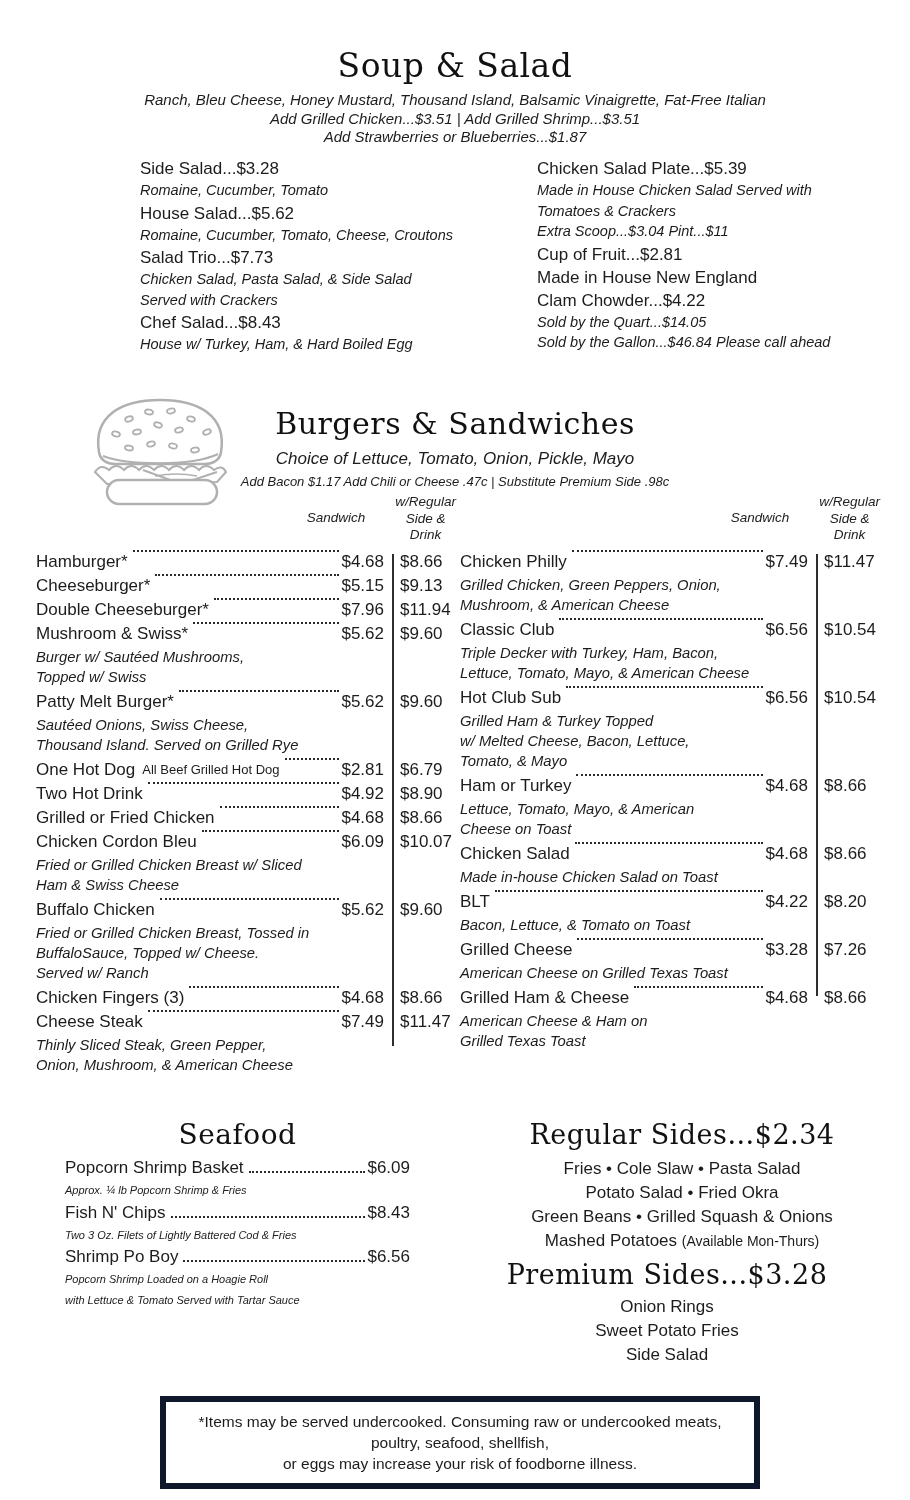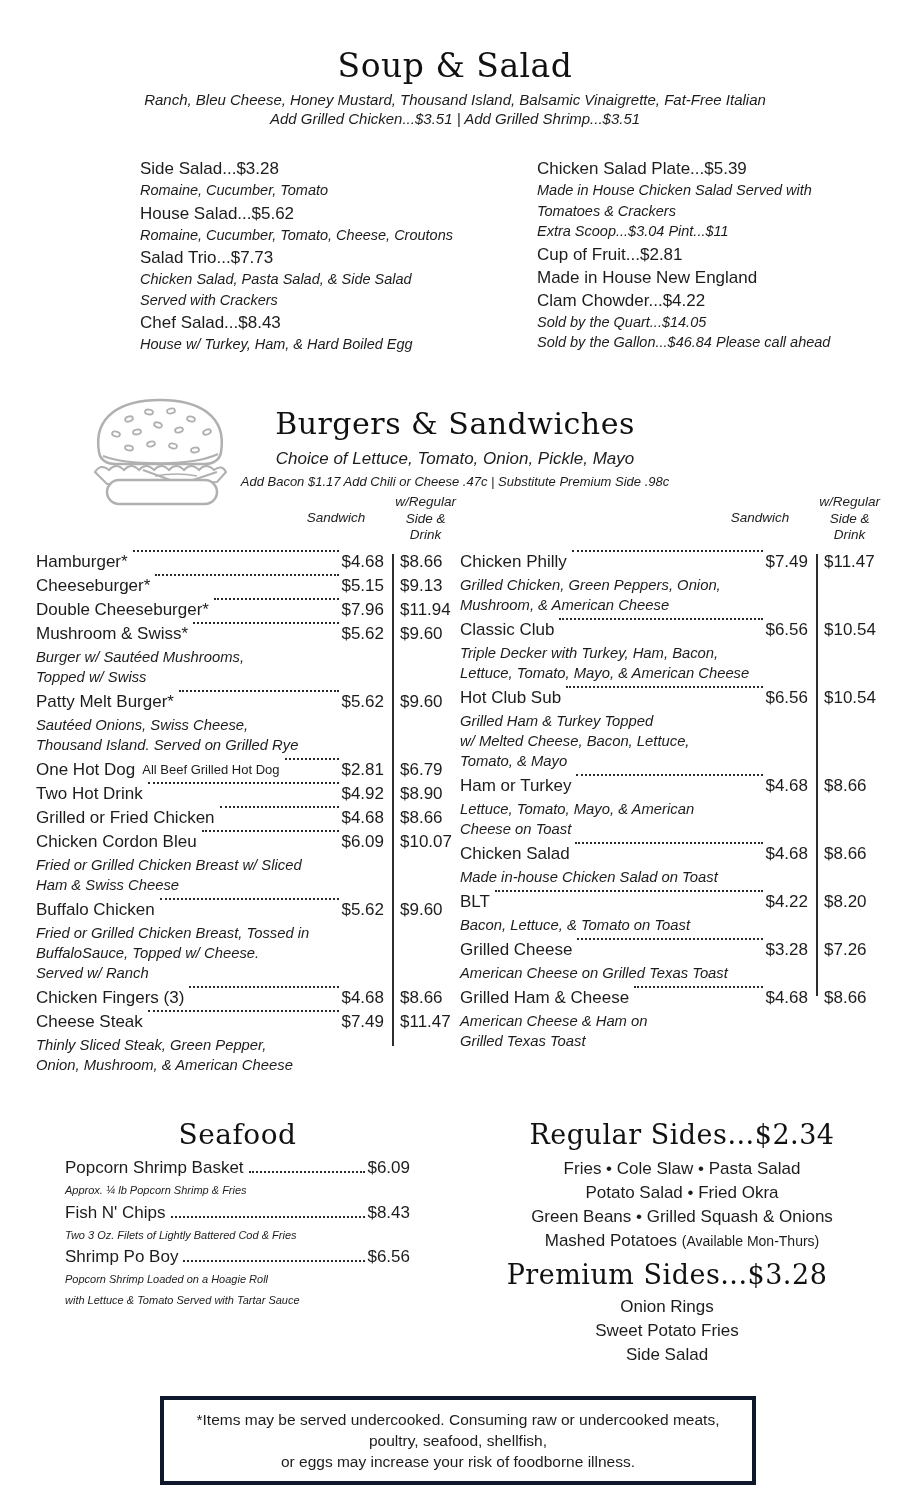--- a/index.html
+++ b/index.html
@@ -60,32 +60,33 @@
 
   
   #regular-sides{position:absolute;top:1118px;left:497px;width:370px;text-align:center;}
   #regular-title{font-size:27px;line-height:34px;margin-bottom:5px;}
   .side-line{font-size:17px;line-height:24px;}
   .side-note{font-size:14px;}
   #premium-sides{position:absolute;top:1258px;left:497px;width:340px;text-align:center;}
   #premium-title{font-size:27px;line-height:34px;margin-bottom:3px;}
 
   
-  #footer{position:absolute;top:1396px;left:160px;width:572px;border:4px solid #0f172a;
+  #footer{position:absolute;top:1396px;left:160px;width:572px;border:6px solid #0f172a;
           padding:9px 8px;text-align:center;font-size:15.5px;line-height:21px;white-space:pre-line;}
 </style>
 </head>
 <body>
 
 <div class="page">
 
   <div id="soup-header">
     <div id="soup-title" class="serif-head">Soup &amp; Salad</div>
     <div class="soup-sub first">Ranch, Bleu Cheese, Honey Mustard, Thousand Island, Balsamic Vinaigrette, Fat-Free Italian</div>
     <div class="soup-sub">Add Grilled Chicken...$3.51  |   Add Grilled Shrimp...$3.51</div>
+    <div class="soup-sub">Add Strawberries or Blueberries...$1.87</div>
   </div>
 
   <div id="salad-left">
     <div>
       <div class="s-name">Side Salad...$3.28</div>
       <div class="s-desc">Romaine, Cucumber, Tomato</div>
     </div>
     <div>
       <div class="s-name">House Salad...$5.62</div>
       <div class="s-desc">Romaine, Cucumber, Tomato, Cheese, Croutons</div>

